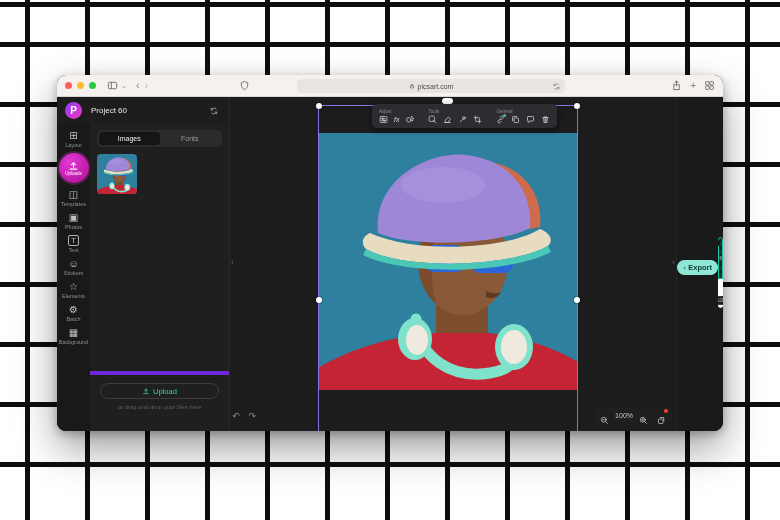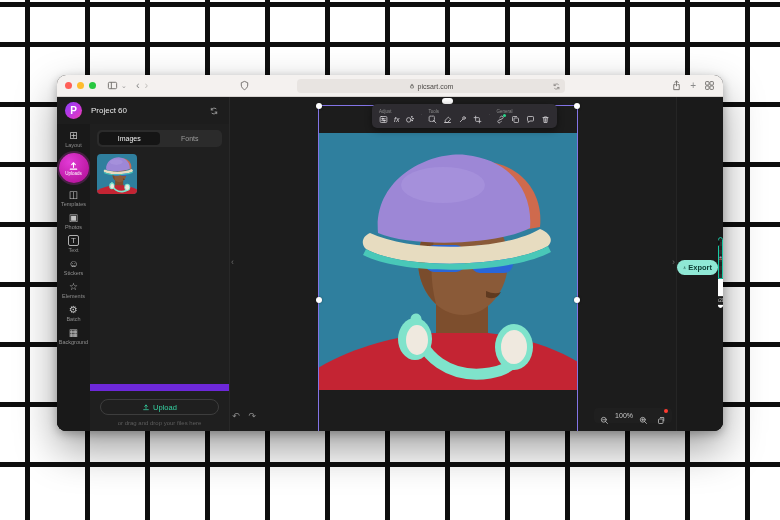--- a/index.html
+++ b/index.html
@@ -42,21 +42,21 @@
   .active-circle{width:30px;height:30px;border-radius:50%;
     background:radial-gradient(circle at 35% 30%,#e23ad6,#b8159e 80%);
     display:flex;flex-direction:column;align-items:center;justify-content:center;color:#fff;
     box-shadow:0 0 0 2px rgba(226,58,214,.22);}
   .active-circle .rail-label{color:#fff;font-size:4.5px;margin-top:0;}
   .panel{flex:1;background:#1f1f1f;display:flex;flex-direction:column;padding:6px 7px 0;min-width:0;}
   .tabs{background:#2b2b2b;border-radius:5px;padding:2px;display:flex;height:17px;flex:0 0 17px;}
   .tab{flex:1;border-radius:4px;font-size:7px;color:#9a9a9a;display:flex;align-items:center;justify-content:center;cursor:pointer;}
   .tab.active{background:#151515;color:#f0f0f0;}
   .thumb{width:40px;height:40px;border-radius:4px;overflow:hidden;margin-top:7px;flex:0 0 auto;cursor:pointer;}
-  .panel-bottom{margin:auto -7px 0;border-top:7px solid #6d28d9;padding:8px 10px 5px;text-align:center;}
+  .panel-bottom{margin:auto -7px 16px;border-top:4px solid #6d28d9;padding:8px 10px 5px;text-align:center;}
   .upload-btn{width:100%;height:16px;border:1px solid #3d3d3d;border-radius:9px;background:transparent;
     color:#35d2a2;font-size:7.5px;display:flex;align-items:center;justify-content:center;gap:3px;cursor:pointer;}
   .upload-hint{font-size:6px;color:#5d5d5d;margin-top:5px;}
   
   .canvas{flex:1;position:relative;background:#1c1c1c;overflow:hidden;min-width:0;}
   .collapse{position:absolute;top:160px;font-size:9px;color:#6a6a6a;cursor:pointer;}
   .collapse.left{left:1px}.collapse.right{right:1px}
   .photo{position:absolute;left:88px;top:36px;width:260px;height:257px;}
   .selection{position:absolute;left:88px;top:8px;width:260px;height:390px;border:1px solid #8374e6;z-index:3;pointer-events:none;}
   .handle{position:absolute;width:6px;height:6px;border-radius:50%;background:#fff;box-shadow:0 0 2px rgba(0,0,0,.5);pointer-events:auto;cursor:pointer;}

